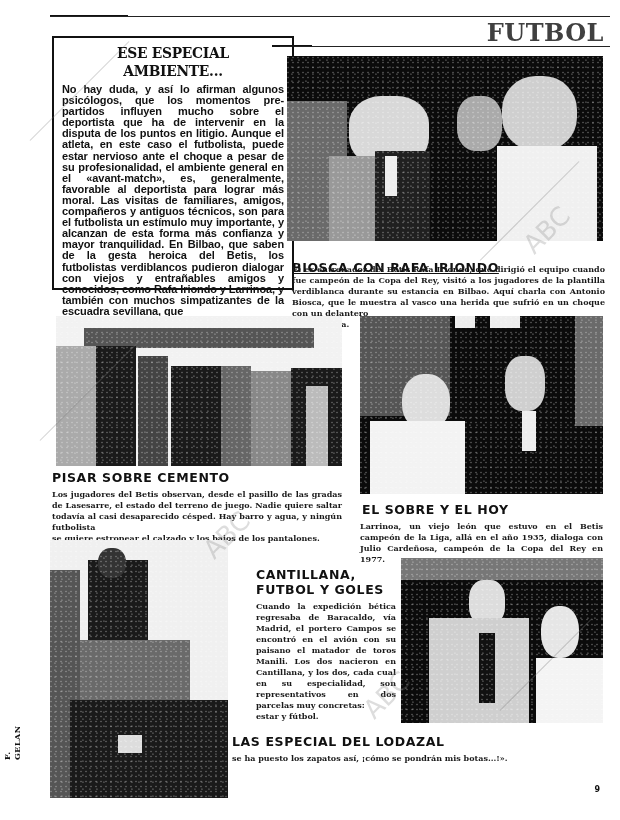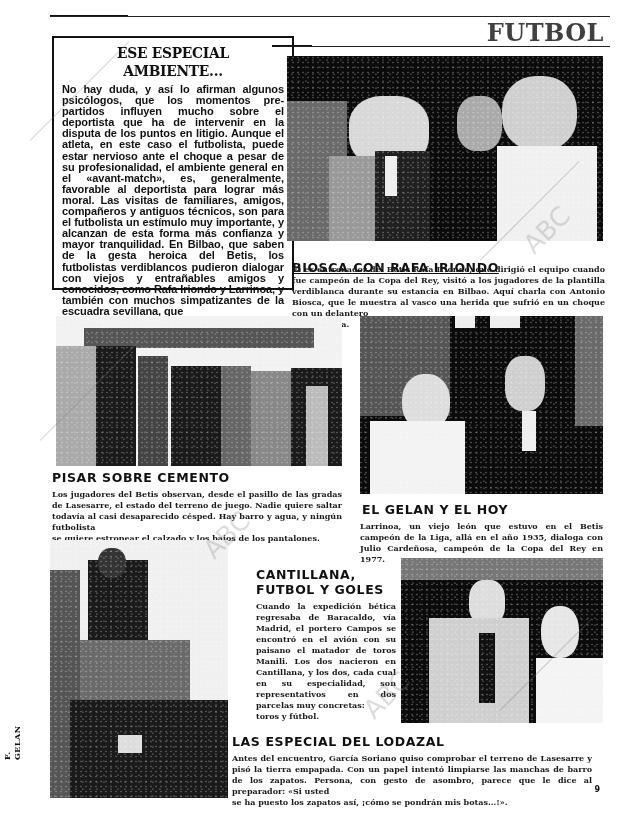--- a/index.html
+++ b/index.html
@@ -135,57 +135,56 @@
   <div class="mid" style="left:0; top:0; width:90px; height:100px; background:#555;"></div>
   <div class="light" style="left:95px; top:0; width:20px; height:12px; background:#eee;"></div>
   <div class="light" style="left:130px; top:0; width:30px; height:12px; background:#eee;"></div>
   <div class="light" style="left:42px; top:58px; width:48px; height:56px; border-radius:45%; background:#ddd;"></div>
   <div class="light" style="left:10px; top:105px; width:95px; height:73px; background:#f3f3f3;"></div>
   <div class="light" style="left:145px; top:40px; width:40px; height:55px; border-radius:40%; background:#cfcfcf;"></div>
   <div class="light" style="left:162px; top:95px; width:14px; height:40px; background:#eee;"></div>
   <div class="mid" style="left:215px; top:0; width:28px; height:110px; background:#6a6a6a;"></div>
   <div class="grain"></div>
 </div>
-<div class="headline" style="left:362px; top:502px;">EL GELAN Y EL HOY</div>
+<div class="headline" style="left:362px; top:502px;">EL SOBRE Y EL HOY</div>
 <div class="caption" style="left:360px; top:521px; width:243px;">
   <span>Larrinoa, un viejo león que estuvo en el Betis campeón de la Liga, allá en el año 1935, dialoga con Julio Cardeñosa, campeón de la Copa del Rey en 1977.</span>
 </div>
 
 <div class="photo" style="left:50px; top:540px; width:178px; height:258px; background:#f0f0f0;">
   <div class="mid" style="left:0; top:30px; width:30px; height:228px; background:#555;"></div>
   <div class="dark" style="left:38px; top:20px; width:60px; height:100px;"></div>
   <div class="light" style="left:48px; top:8px; width:28px; height:30px; border-radius:45%; background:#333;"></div>
   <div class="mid" style="left:30px; top:100px; width:110px; height:70px; background:#6a6a6a;"></div>
   <div class="dark" style="left:20px; top:160px; width:158px; height:98px;"></div>
   <div class="light" style="left:68px; top:195px; width:24px; height:18px; background:#ddd;"></div>
   <div class="grain"></div>
 </div>
 
 <div class="headline" style="left:256px; top:567px;">
   <div>CANTILLANA,</div>
   <div>FUTBOL Y GOLES</div>
 </div>
 <div class="caption" style="left:256px; top:601px; width:140px;">
   <span>Cuando la expedición bética regresaba de Baracaldo, vía Madrid, el portero Campos se encontró en el avión con su paisano el matador de toros Manili. Los dos nacieron en Cantillana, y los dos, cada cual en su especialidad, son representativos en dos parcelas muy concretas:</span>
-  <span class="last">toros y fútbol.</span>
+  <span class="last">estar y fútbol.</span>
 </div>
 
 <div class="photo" style="left:401px; top:558px; width:202px; height:165px;">
   <div class="mid" style="left:0; top:0; width:202px; height:22px; background:#777;"></div>
   <div class="light" style="left:68px; top:22px; width:36px; height:45px; border-radius:40%; background:#ddd;"></div>
   <div class="light" style="left:28px; top:60px; width:100px; height:105px; background:#cfcfcf;"></div>
   <div class="dark" style="left:78px; top:75px; width:16px; height:70px; background:#111;"></div>
   <div class="light" style="left:140px; top:48px; width:38px; height:52px; border-radius:45%; background:#e6e6e6;"></div>
   <div class="light" style="left:135px; top:100px; width:67px; height:65px; background:#f4f4f4;"></div>
   <div class="grain"></div>
 </div>
 
 <div class="headline" style="left:232px; top:734px;">LAS ESPECIAL DEL LODAZAL</div>
 <div class="caption" style="left:232px; top:753px; width:360px;">
-  <span>Antes del encuentro, García Soriano quiso comprobar el terreno de Lasesarre y pisó la tierra empapada. Con un papel intentó limpiarse las manchas de barro de los zapatos. Persona, con gesto de asombro, parece que le dice al preparador: «Si usted</span>
   <span class="last">se ha puesto los zapatos así, ¡cómo se pondrán mis botas...!».</span>
 </div>
 
 <div class="credit">F. GELAN</div>
 
 <div class="page-num">9</div>
 
 <div class="wm-line" style="left:30px; top:140px; width:140px; transform:rotate(-45deg);"></div>
 <div class="watermark" style="left:520px; top:215px;">ABC</div>
 <div class="wm-line" style="left:480px; top:260px; width:140px; transform:rotate(-45deg);"></div>

